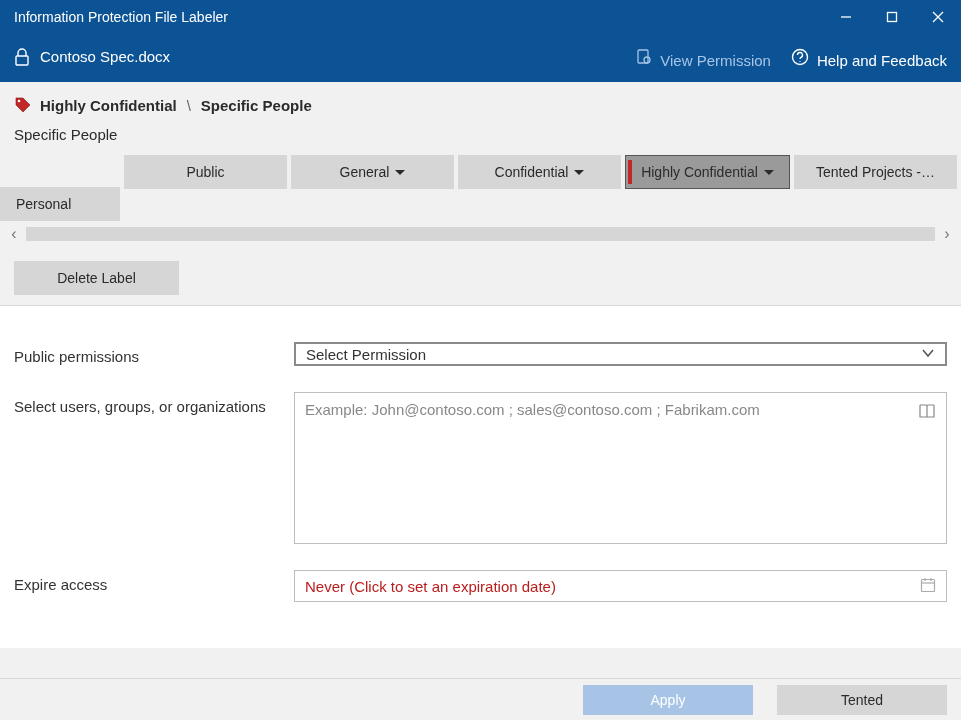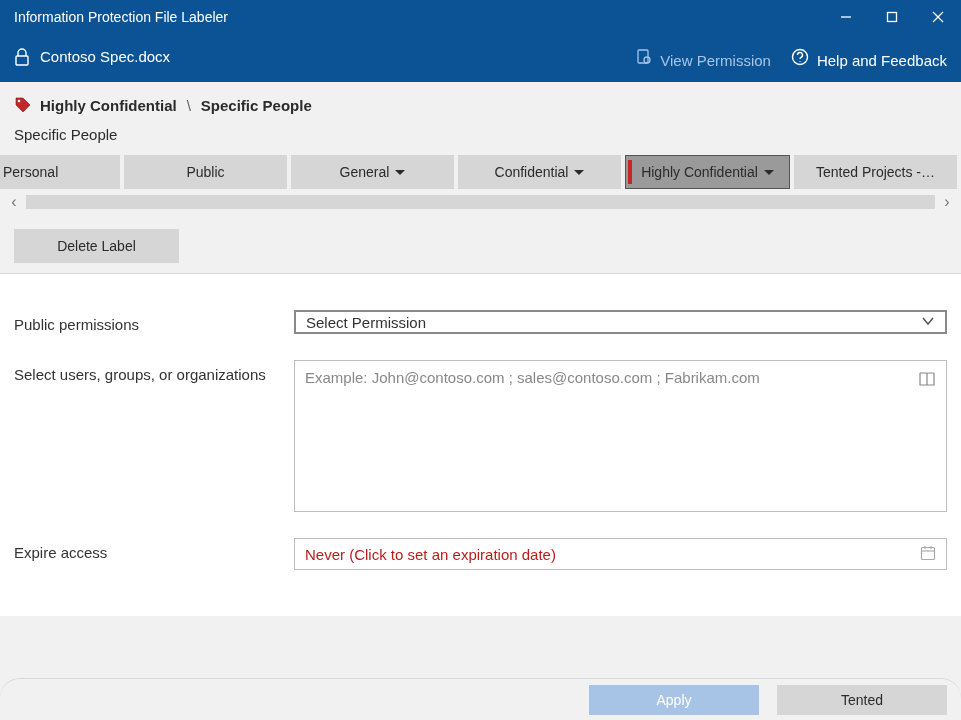--- a/index.html
+++ b/index.html
@@ -21,21 +21,21 @@
   .upper { background:#f1f1f1; border-bottom:1px solid #d9d9d9; padding-bottom:10px; }
   
   .breadcrumb-row { display:flex; align-items:center; gap:8px; padding:14px 14px 6px 14px; font-size:15px; font-weight:600; color:#2b2b2b; }
   .tag-icon { width:18px; height:18px; }
   .breadcrumb-sep { font-weight:400; color:#666; margin:0 2px; }
   
   .sub-head { padding:6px 14px 12px 14px; font-size:15px; color:#2b2b2b; }
   
   .labels-row { display:flex; gap:4px; padding:0 4px 0 0; }
   .label-btn { flex:1; background:#d6d6d6; height:34px; display:flex; align-items:center; justify-content:center; font-size:14px; color:#2b2b2b; border:none; cursor:pointer; position:relative; gap:6px; }
-  .label-btn.first { flex:0 0 120px; justify-content:flex-start; padding-left:3px; }
+  .label-btn.first { flex:0 0 120px; justify-content:flex-start; padding-left:16px;margin-top:32px; }
   .label-btn.selected { background:#9a9a9a; border:1px solid #555; }
   .label-btn.selected::before { content:""; position:absolute; left:2px; top:4px; bottom:4px; width:4px; background:#c42727; }
   .caret { width:0; height:0; border-left:5px solid transparent; border-right:5px solid transparent; border-top:5px solid #2b2b2b; }
   
   .scroll-row { display:flex; align-items:center; padding:0 6px; height:26px; }
   .scroll-arrow { width:16px; text-align:center; color:#777; cursor:pointer; }
   .scroll-track { flex:1; height:14px; background:#d6d6d6; margin:0 4px; }
   
   .delete-row { padding:14px 14px 0 14px; }
   .delete-btn { background:#d6d6d6; border:none; width:165px; height:34px; font-size:14px; cursor:pointer; color:#2b2b2b; }
@@ -49,21 +49,21 @@
   .select-box .chev { margin-left:auto; }
   
   .textarea-box { width:100%; height:152px; border:1px solid #bdbdbd; background:#fff; padding:8px 40px 8px 10px; font-size:15px; color:#888; position:relative; }
   .textarea-box textarea { width:100%; height:100%; border:none; outline:none; resize:none; font-size:15px; font-family:inherit; }
   .textarea-box textarea::placeholder { color:#888; }
   .book-icon { position:absolute; right:10px; top:10px; cursor:pointer; }
   
   .date-box { width:100%; height:32px; border:1px solid #bdbdbd; background:#fff; display:flex; align-items:center; padding:0 10px; font-size:15px; color:#b91c1c; cursor:pointer; }
   .cal-icon { margin-left:auto; }
   
-  .footer { position:absolute; left:0; right:0; bottom:0; background:#f1f1f1; border-top:1px solid #d9d9d9; height:42px; display:flex; align-items:center; justify-content:flex-end; padding:16px 14px; gap:18px;border-radius:20px; }
+  .footer { position:absolute; left:0; right:0; bottom:0; background:#f1f1f1; border-top:1px solid #d9d9d9; height:42px; display:flex; align-items:center; justify-content:flex-end; padding:16px 14px; gap:24px; }
   .footer button { width:170px; height:30px; border:none; font-size:14px; cursor:pointer; }
   .btn-apply { background:#a7c4e6; color:#fff; }
   .btn-close { background:#d6d6d6; color:#2b2b2b; }
 </style>
 </head>
 <body>
 
 <div class="title-bar">
   <div class="title">Information Protection File Labeler</div>
   <div class="win-btn">

